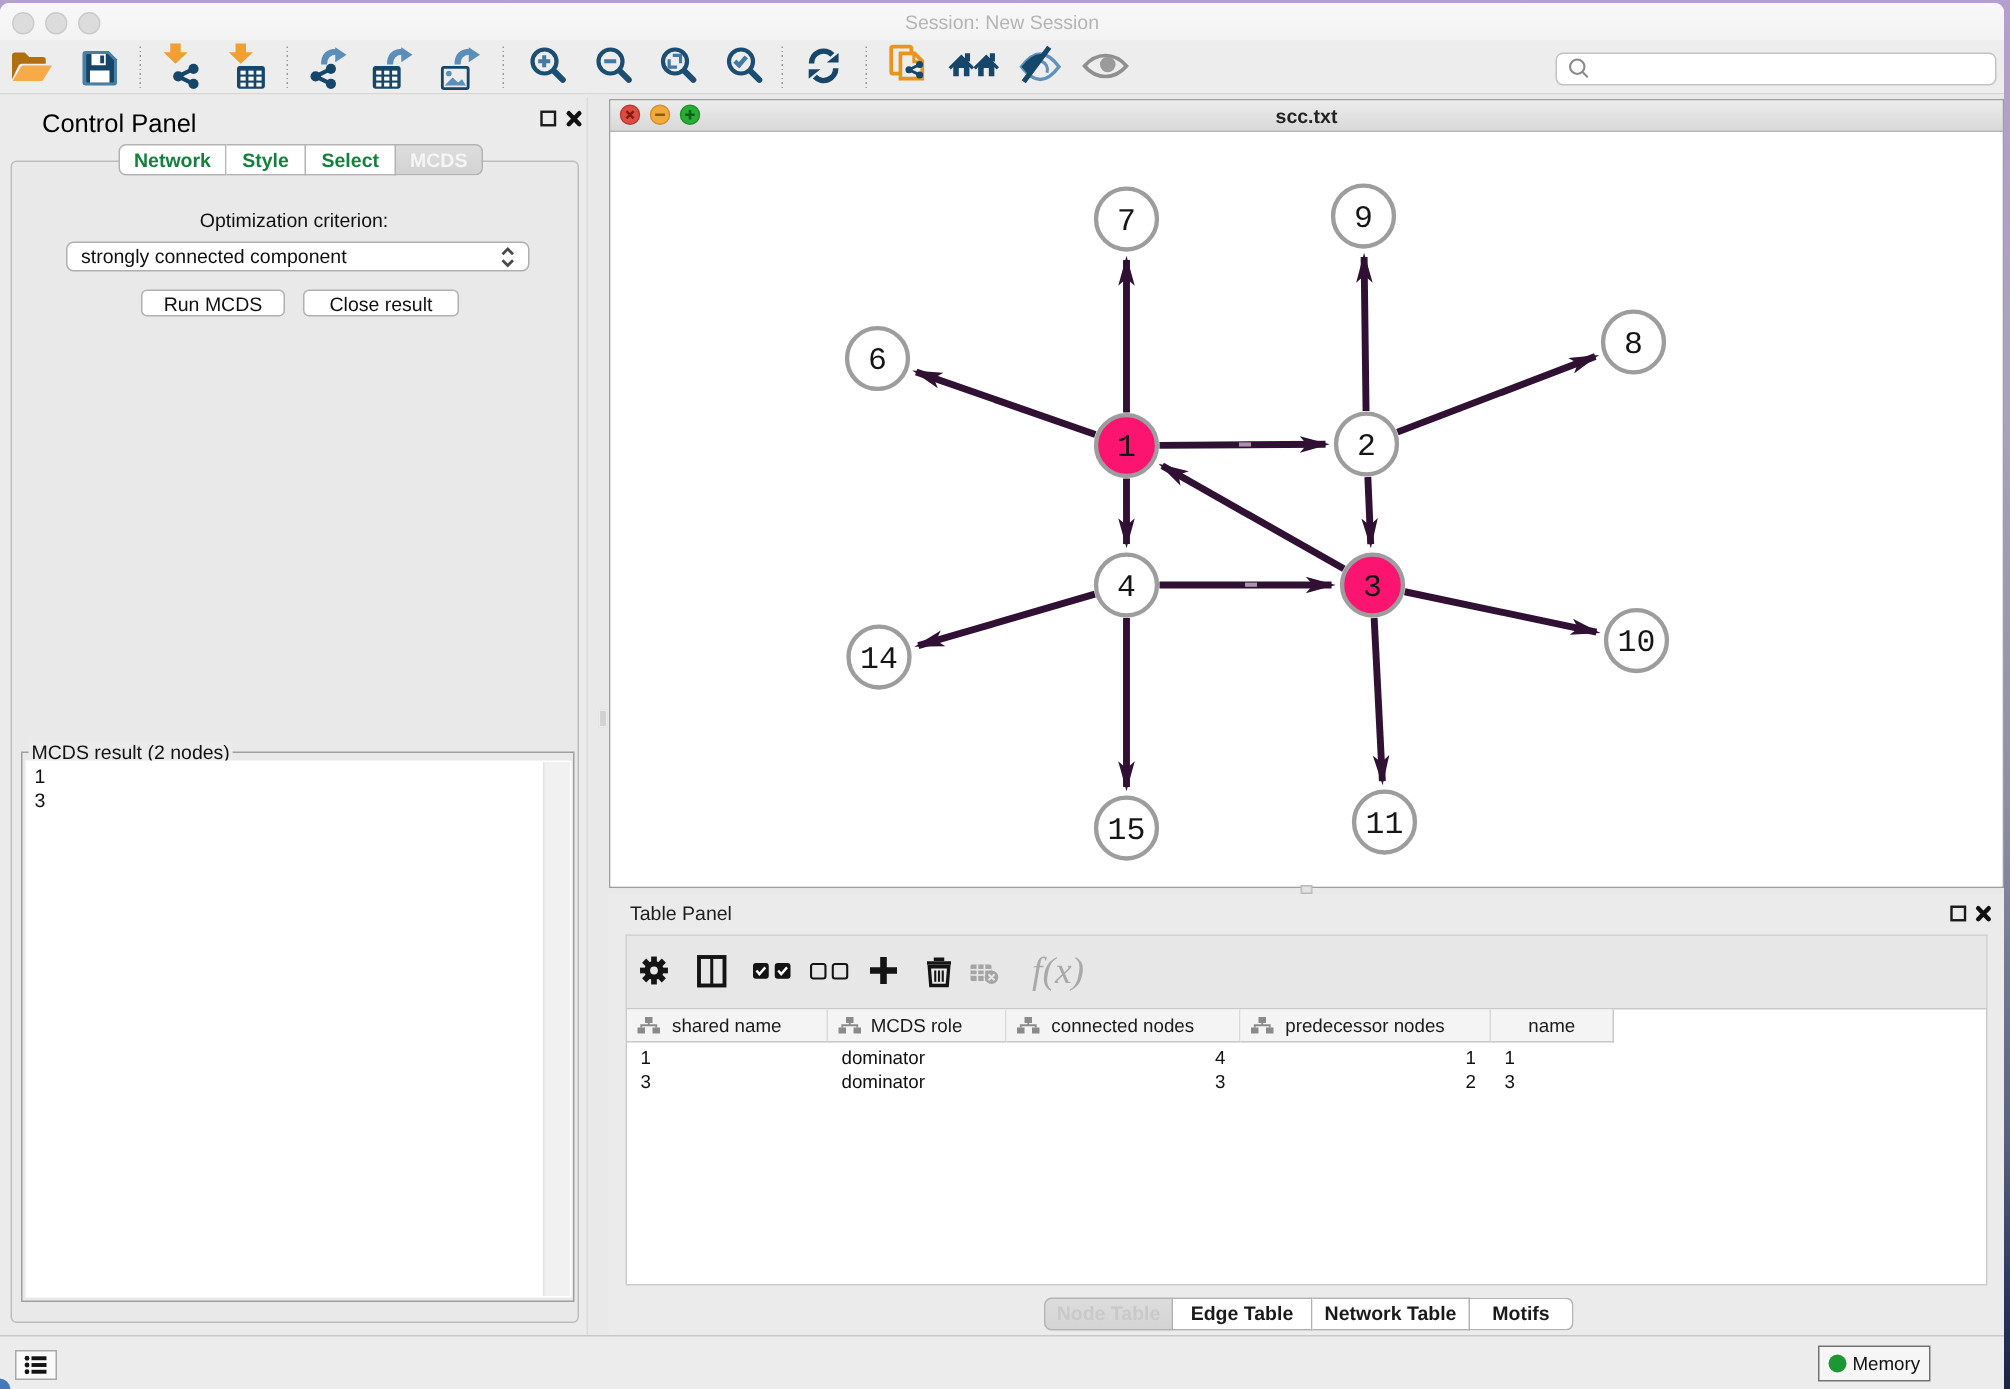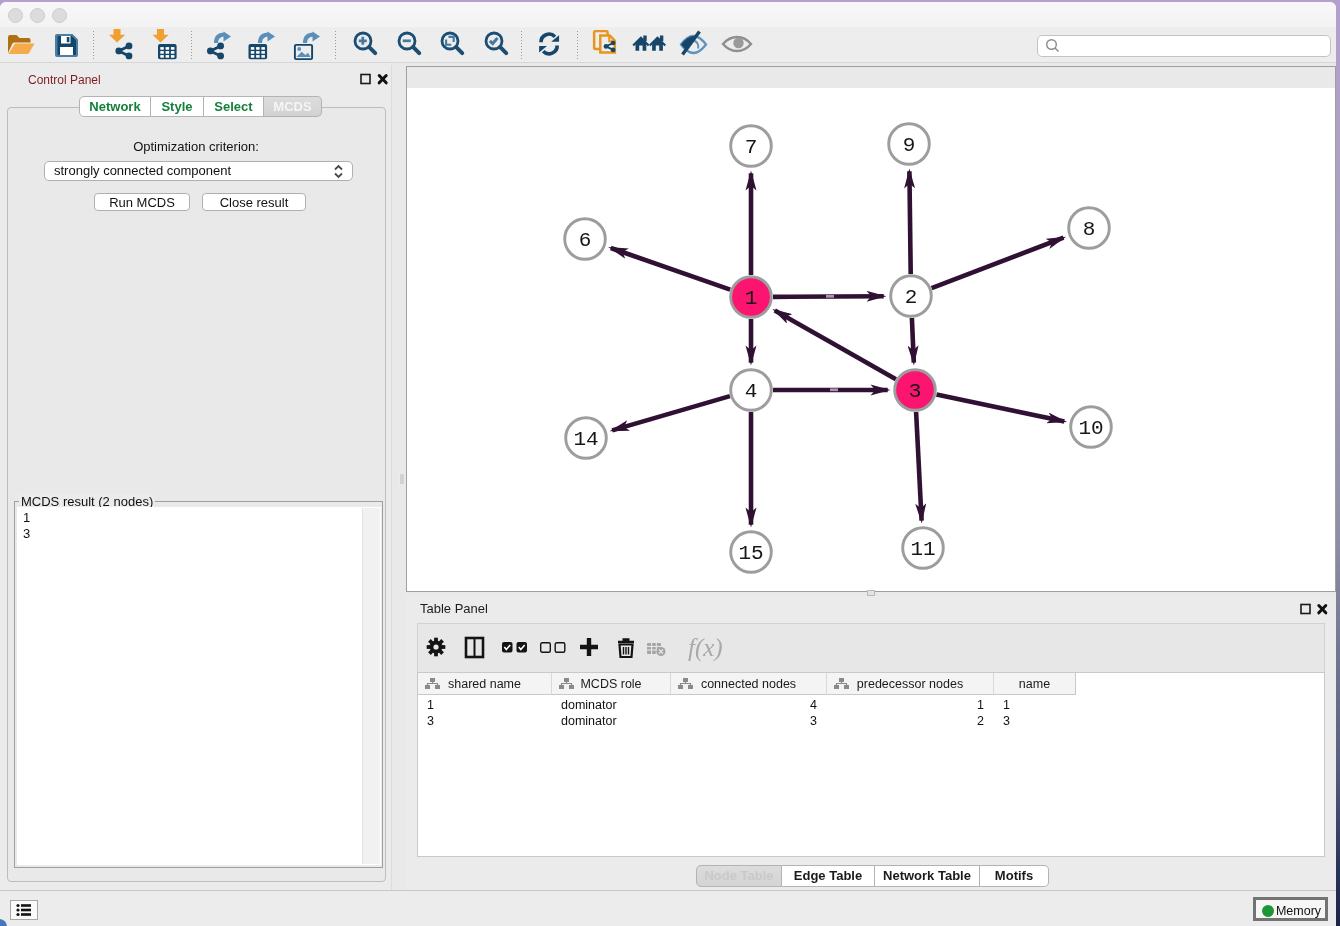--- a/index.html
+++ b/index.html
@@ -18,21 +18,21 @@
 
 #toolbar{position:absolute;left:0;top:25px;width:1336px;height:35px;background:#ededed;
  border-bottom:1px solid #d6d6d6;}
 .tsep{position:absolute;top:4px;height:28px;width:1px;background-image:repeating-linear-gradient(#9a9a9a 0 1px,rgba(0,0,0,0) 1px 3px);}
 #searchbox{position:absolute;left:1037px;top:8px;width:292px;height:20px;background:#fff;
  border:1px solid #c3c3c3;border-radius:5px;}
 
 #mainarea{position:absolute;left:0;top:61px;width:1336px;height:827px;background:#e9e9e9;}
 
 #cpanel{position:absolute;left:0;top:0;width:392px;height:827px;background:#ebebeb;}
-#cptitle{position:absolute;left:28px;top:10px;font-size:12px;color:#7f1d1d;}
+#cptitle{position:absolute;left:28px;top:10px;font-size:17px;color:#000000;}
 #cpbox{position:absolute;left:7px;top:44px;width:377px;height:773px;background:#e9e9e9;
  border:1px solid #bdbdbd;border-radius:4px;}
 .tab{position:absolute;top:33px;height:21px;box-sizing:border-box;border:1px solid #b3b3b3;
  background:#fff;font-size:13px;font-weight:bold;text-align:center;line-height:19px;color:#15803d;}
 #optlabel{position:absolute;left:0;top:76px;width:392px;text-align:center;font-size:13px;color:#111;}
 #dropdown{position:absolute;left:44px;top:98px;width:309px;height:20px;background:#fff;
  border:1px solid #b0b0b0;border-radius:5px;box-sizing:border-box;
  font-size:13px;line-height:18px;padding-left:9px;color:#111;}
 .btn{position:absolute;top:130px;height:18px;box-sizing:border-box;background:#fff;
  border:1px solid #b0b0b0;border-radius:4px;font-size:13px;text-align:center;line-height:18px;color:#111;}
@@ -62,32 +62,33 @@
  border-right:1px solid #d9d9d9;border-bottom:1px solid #c9c9c9;font-size:12.5px;color:#1a1a1a;
  text-align:center;line-height:23px;}
 .td{position:absolute;height:16px;font-size:12.5px;color:#111;line-height:16px;}
 .btab{position:absolute;top:269px;height:22px;box-sizing:border-box;border:1px solid #b3b3b3;
  background:#fff;font-size:13px;font-weight:bold;text-align:center;line-height:20px;color:#1a1a1a;}
 
 #statusbar{position:absolute;left:0;top:888px;width:1336px;height:36px;background:#ececec;
  border-top:1px solid #c8c8c8;}
 #listbtn{position:absolute;left:10px;top:9px;width:28px;height:20px;background:#fafafa;
  border:1px solid #a8a8a8;box-sizing:border-box;}
-#membtn{position:absolute;left:1253px;top:6px;width:75px;height:24px;background:#f6f6f6;
- border:3px solid #737373;box-sizing:border-box;font-size:12.5px;line-height:22px;text-align:center;
+#membtn{position:absolute;left:1212px;top:6px;width:75px;height:24px;background:#f6f6f6;
+ border:1px solid #737373;box-sizing:border-box;font-size:12.5px;line-height:22px;text-align:center;
  padding-left:16px;color:#111;}
 #memdot{position:absolute;left:6px;top:5px;width:12px;height:12px;border-radius:50%;background:#1d9734;}
 </style></head>
 <body>
 <div id="desk"></div>
 <div id="win">
   <div id="titlebar">
     <div class="tl" style="left:8px"></div>
     <div class="tl" style="left:30px"></div>
     <div class="tl" style="left:52px"></div>
+    <div id="titletext">Session: New Session</div>
   </div>
   <div id="toolbar">
   <svg width="1336" height="42" style="position:absolute;left:0;top:0">
     <defs>
       <g id="sharealt">
         <path d="M3.4,8.4 L13.6,3.4 M3.4,8.4 L13.6,13.4" stroke="#17466b" stroke-width="2.8" fill="none"></path>
         <circle cx="13.6" cy="3.4" r="3.4" fill="#17466b"></circle>
         <circle cx="3.4" cy="8.4" r="3.4" fill="#17466b"></circle>
         <circle cx="13.6" cy="13.4" r="3.4" fill="#17466b"></circle>
       </g>
@@ -264,20 +265,31 @@
         <div id="fsborder"></div>
         <div id="fslegend">MCDS result (2 nodes)</div>
         <div id="fswhite">
           <div style="position:absolute;left:6px;top:3px;font-size:13px;color:#111;line-height:16px;">1<br>3</div>
           <div id="fsscroll"></div>
         </div>
       </div>
     </div>
     <div id="vsplit"></div>
     <div id="netwin">
+      <div id="nettitle">
+        <svg width="70" height="20" style="position:absolute;left:0;top:0">
+          <circle cx="13" cy="9.5" r="6.4" fill="#df4b41" stroke="#b63730" stroke-width="0.8"></circle>
+          <path d="M10.6,7.1 L15.4,11.9 M15.4,7.1 L10.6,11.9" stroke="#801b12" stroke-width="1.6"></path>
+          <circle cx="33" cy="9.5" r="6.4" fill="#f0a93c" stroke="#cf8c2a" stroke-width="0.8"></circle>
+          <path d="M29.7,9.5 H36.3" stroke="#8a5c0d" stroke-width="1.7"></path>
+          <circle cx="53" cy="9.5" r="6.4" fill="#27ad35" stroke="#1d8c29" stroke-width="0.8"></circle>
+          <path d="M49.8,9.5 H56.2 M53,6.3 V12.7" stroke="#0d5f17" stroke-width="1.7"></path>
+        </svg>
+        <div id="nettitletext">scc.txt</div>
+      </div>
       <div id="netcanvas">
       <svg width="928" height="505" style="position:absolute;left:0;top:-1px;will-change:transform">
         <defs>
           <marker id="arr" viewBox="0 0 20 11" refX="17.2" refY="5.5" markerWidth="4.35" markerHeight="2.4" orient="auto">
             <path d="M0,0 L20,5.5 L0,11 L4.8,5.5 Z" fill="#301134"></path>
           </marker>
         </defs>
         <g stroke="#301134" stroke-width="4.6" marker-end="url(#arr)">
           <line x1="344" y1="188" x2="344" y2="86.3"></line>
           <line x1="323.2" y1="202.7" x2="203.8" y2="161"></line>

